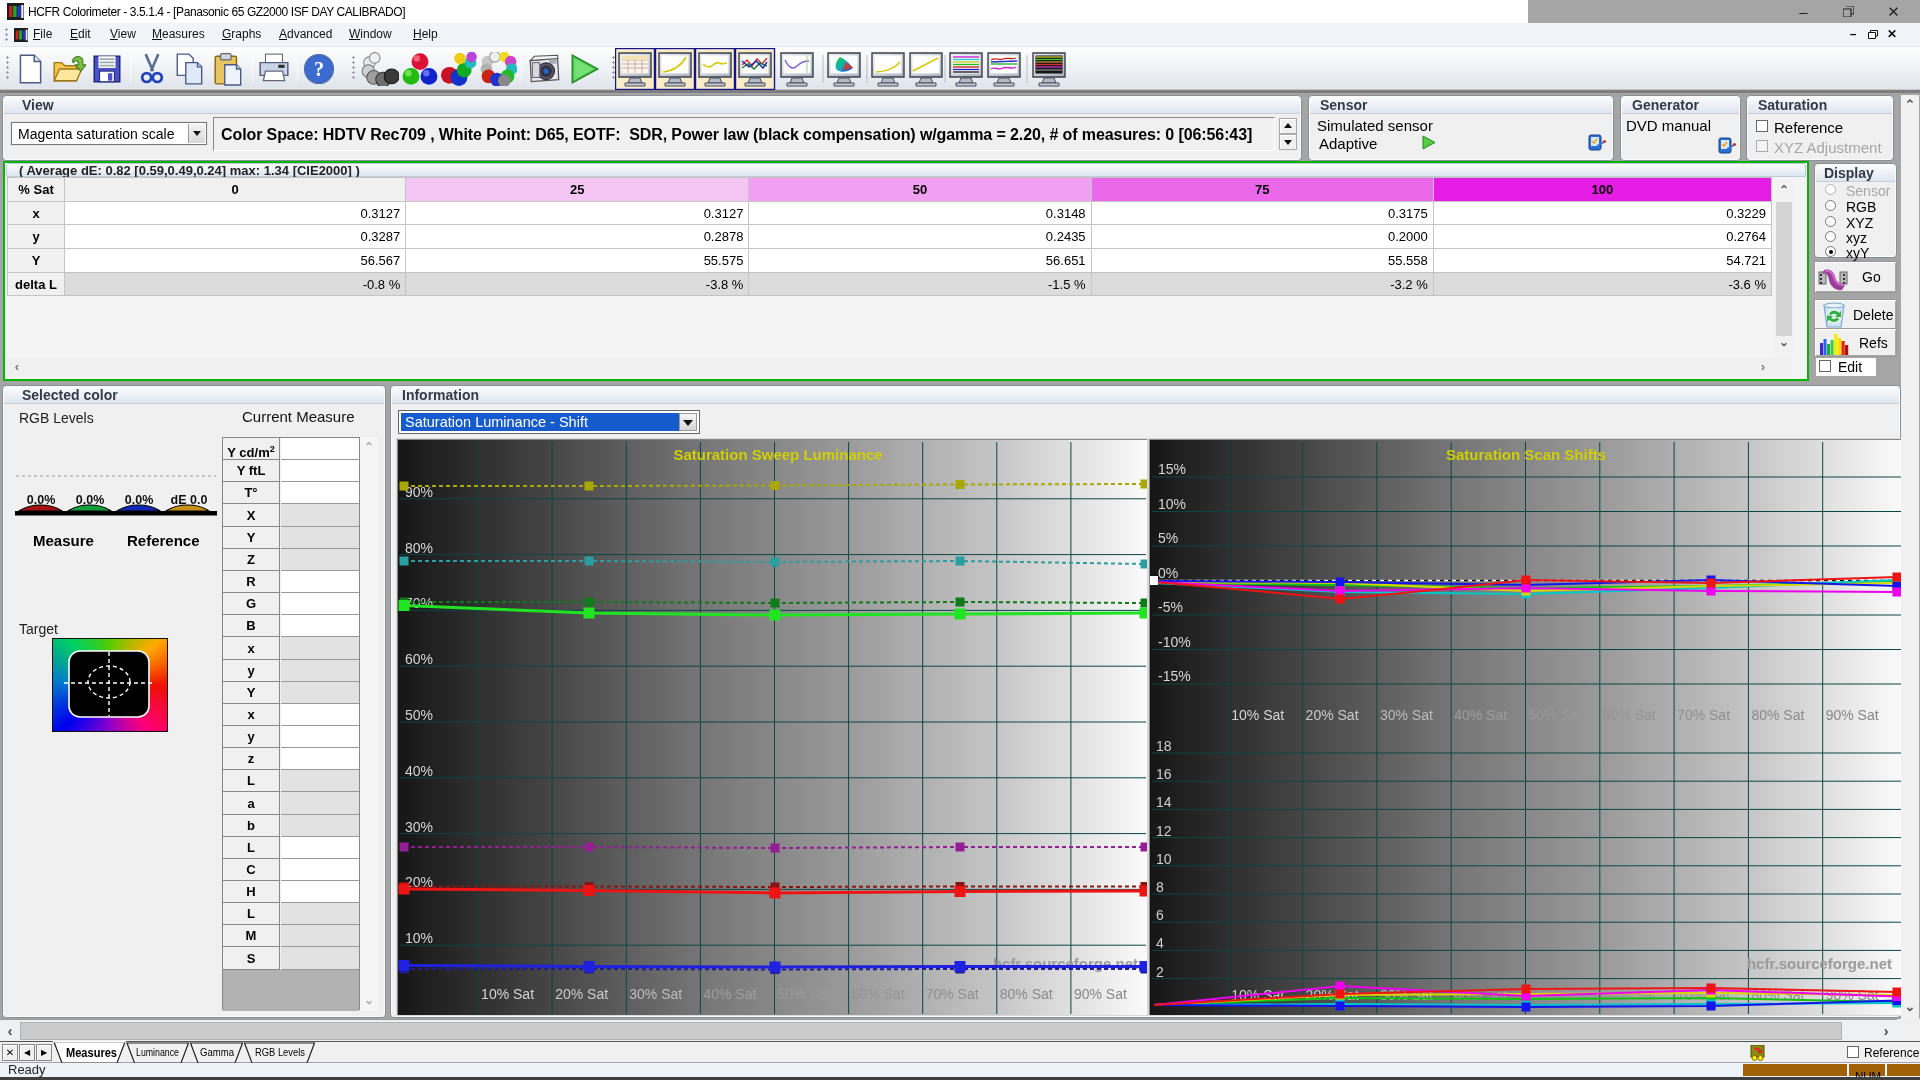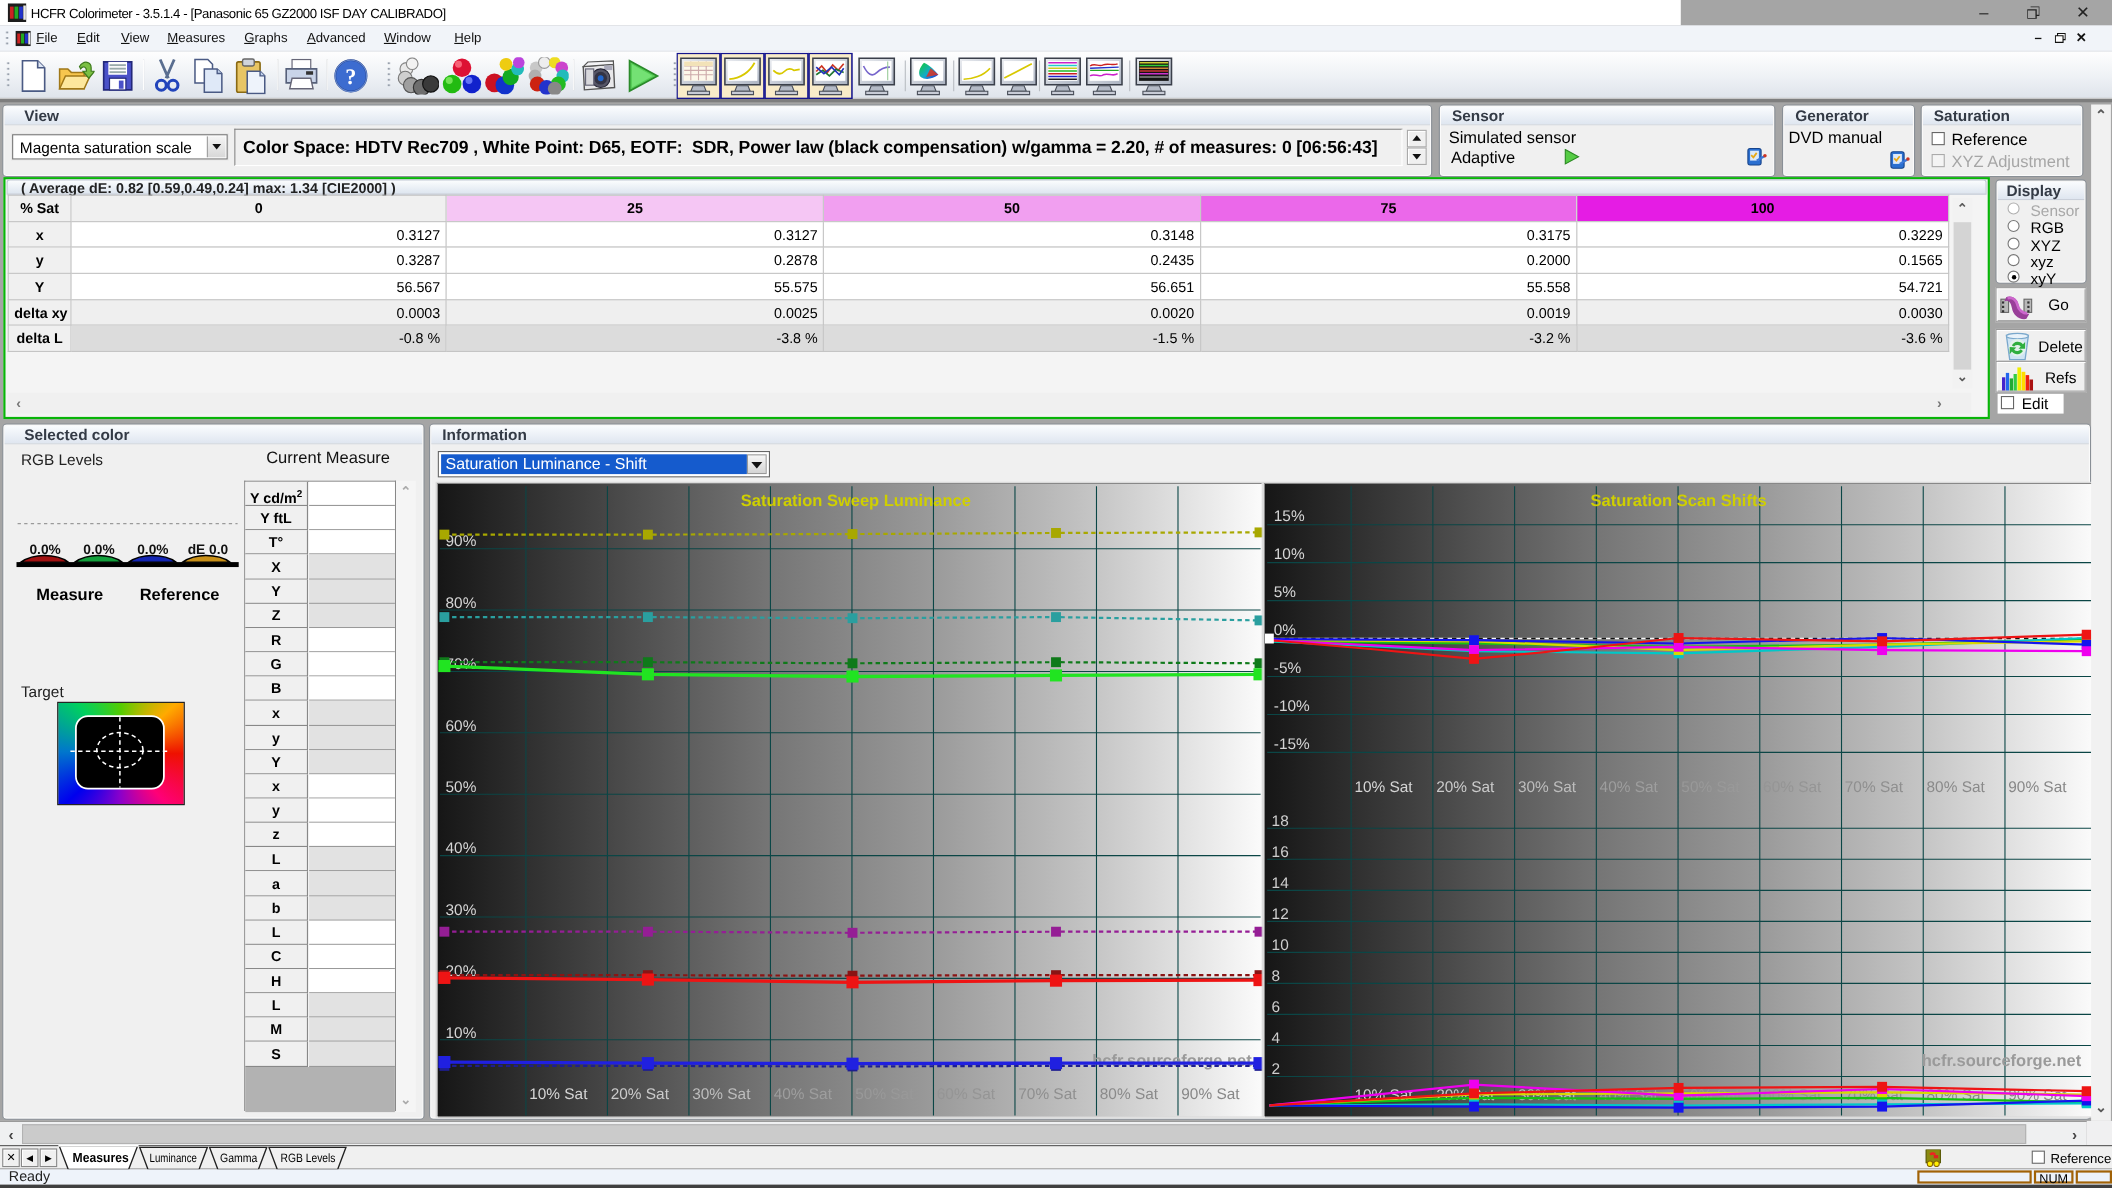--- a/index.html
+++ b/index.html
@@ -43,21 +43,21 @@
 table.meas td { border:1px solid #c4c4c4; font-size:13px; padding:0 5px; height:23.7px; overflow:hidden; }
 td.rl { font-weight:bold; text-align:center; background:#f0f0f0; white-space:nowrap; padding:0 2px; }
 td.num { text-align:right; background:#fff; }
 
 .sbtn { position:absolute; background:#f0f0f0; border:1px solid #9a9a9a; box-shadow:inset 1px 1px 0 #fff, inset -1px -1px 0 #a8a8a8; font-size:14px; color:#000; }
 
 #tabbar { left:0; top:1041px; width:1920px; height:21px; background:#f0f0f0; border-top:1px solid #555; }
 .tabnav { position:absolute; top:2px; width:16px; height:17px; background:#f0f0f0; border:1px solid #888; box-shadow:inset 1px 1px 0 #fff; text-align:center; line-height:16px; font-size:11px; color:#000; }
 #statusbar { left:0; top:1063px; width:1920px; height:14px; background:#eef3fa; font-size:13px; }
 #winbottom { left:0; top:1077px; width:1920px; height:3px; background:#3f3f3f; }
-.spanel { position:absolute; top:1px; height:12px; background:#ecf2fa; border:2px solid #a16207; }
+.spanel { position:absolute; top:1px; height:12px; background:#ecf2fa; border:6px solid #a16207; }
 </style>
 </head>
 <body>
 
 <div class="abs" id="titlebar">
   <svg class="abs" style="left:7px;top:3px" width="17" height="17" viewBox="0 0 17 17">
     <rect x="0" y="0" width="17" height="17" fill="#1d1d1d"></rect>
     <rect x="2" y="3" width="3.4" height="11" fill="#cc2222"></rect>
     <rect x="6.2" y="3" width="3.4" height="11" fill="#22aa22"></rect>
     <rect x="10.4" y="3" width="3.4" height="11" fill="#2233cc"></rect>
@@ -419,37 +419,29 @@
           <td class="num">0.3148</td>
           <td class="num">0.3175</td>
           <td class="num">0.3229</td>
         </tr>
     <tr>
           <td class="rl">y</td>
           <td class="num">0.3287</td>
           <td class="num">0.2878</td>
           <td class="num">0.2435</td>
           <td class="num">0.2000</td>
-          <td class="num">0.1565</td>
+          <td class="num">0.2764</td>
         </tr>
     <tr>
           <td class="rl">Y</td>
           <td class="num">56.567</td>
           <td class="num">55.575</td>
           <td class="num">56.651</td>
           <td class="num">55.558</td>
           <td class="num">54.721</td>
-        </tr>
-    <tr>
-          <td class="rl">delta xy</td>
-          <td class="num" style="background:#efefef">0.0003</td>
-          <td class="num" style="background:#efefef">0.0025</td>
-          <td class="num" style="background:#efefef">0.0020</td>
-          <td class="num" style="background:#efefef">0.0019</td>
-          <td class="num" style="background:#efefef">0.0030</td>
         </tr>
     <tr>
           <td class="rl">delta L</td>
           <td class="num" style="background:#dcdcdc">-0.8 %</td>
           <td class="num" style="background:#dcdcdc">-3.8 %</td>
           <td class="num" style="background:#dcdcdc">-1.5 %</td>
           <td class="num" style="background:#dcdcdc">-3.2 %</td>
           <td class="num" style="background:#dcdcdc">-3.6 %</td>
         </tr>
   </tbody>

